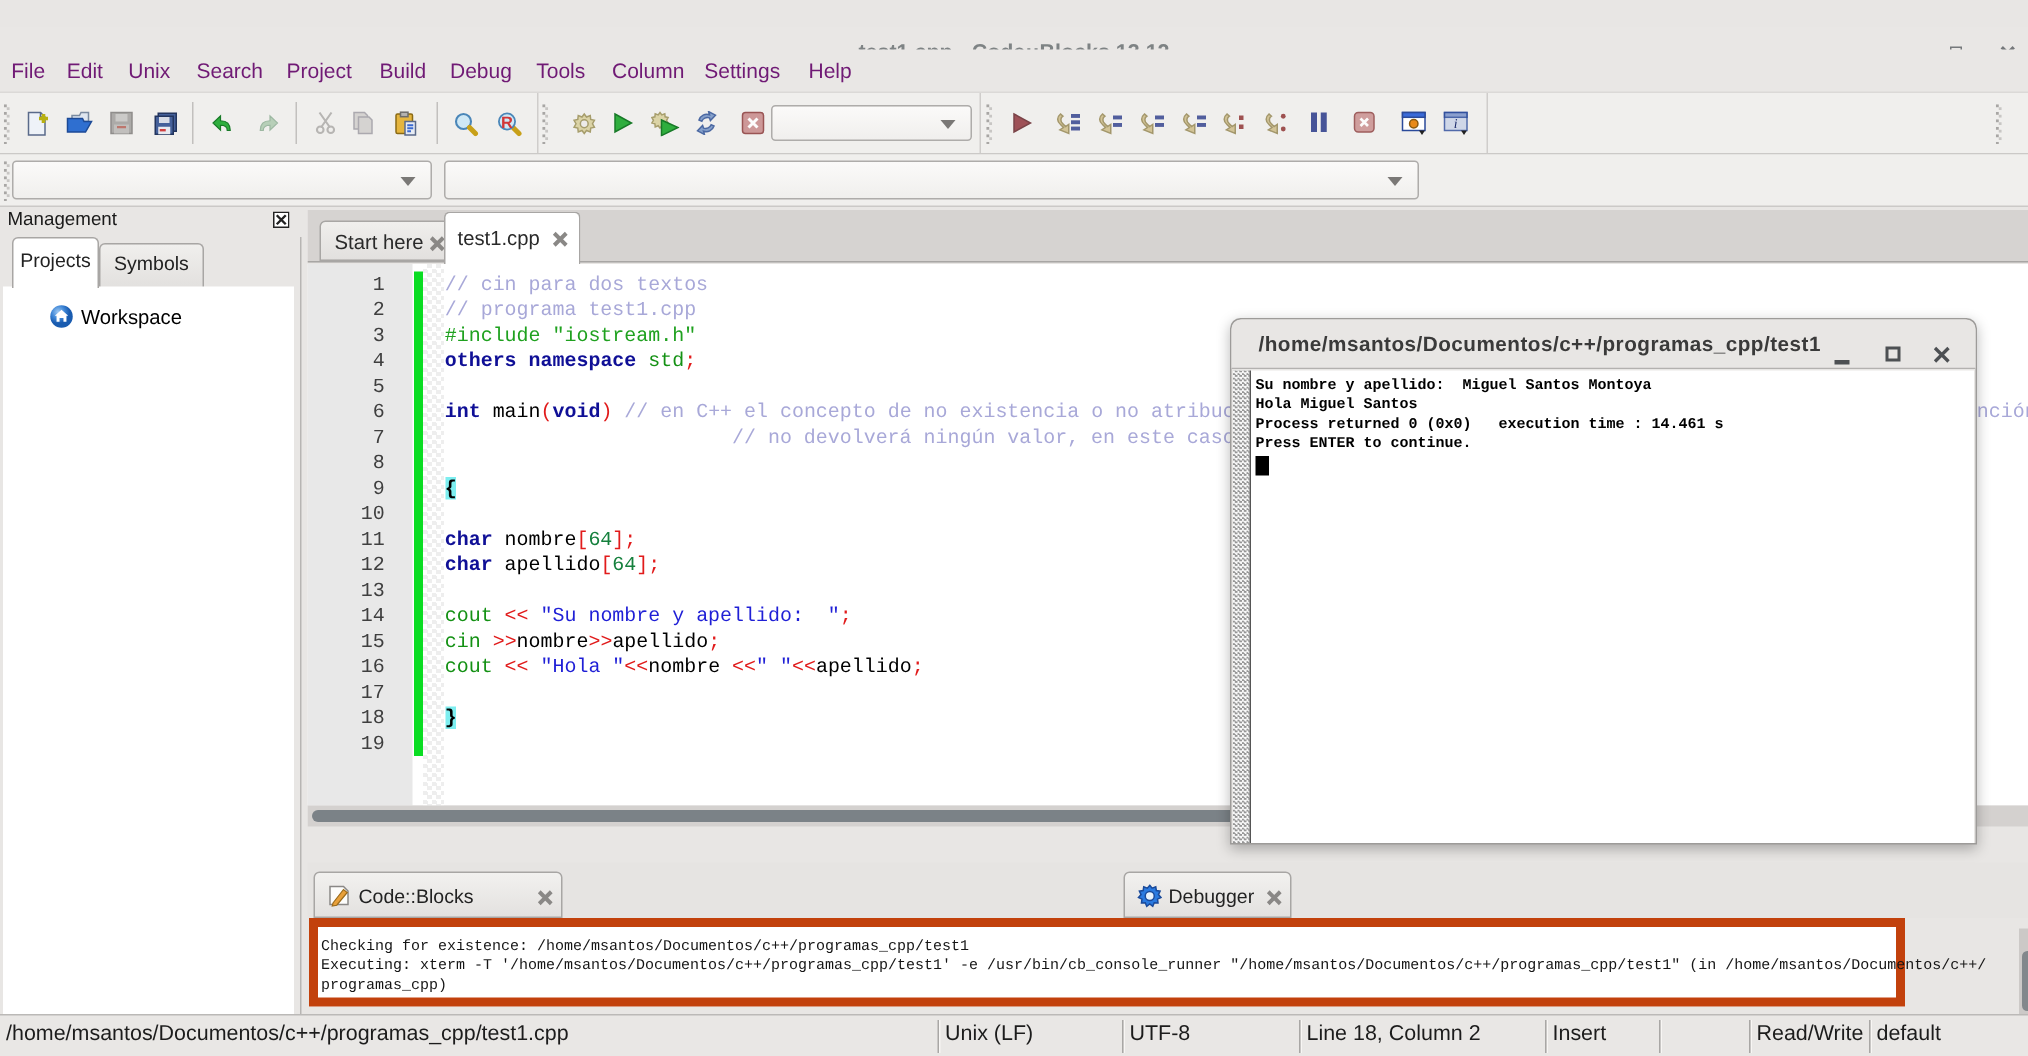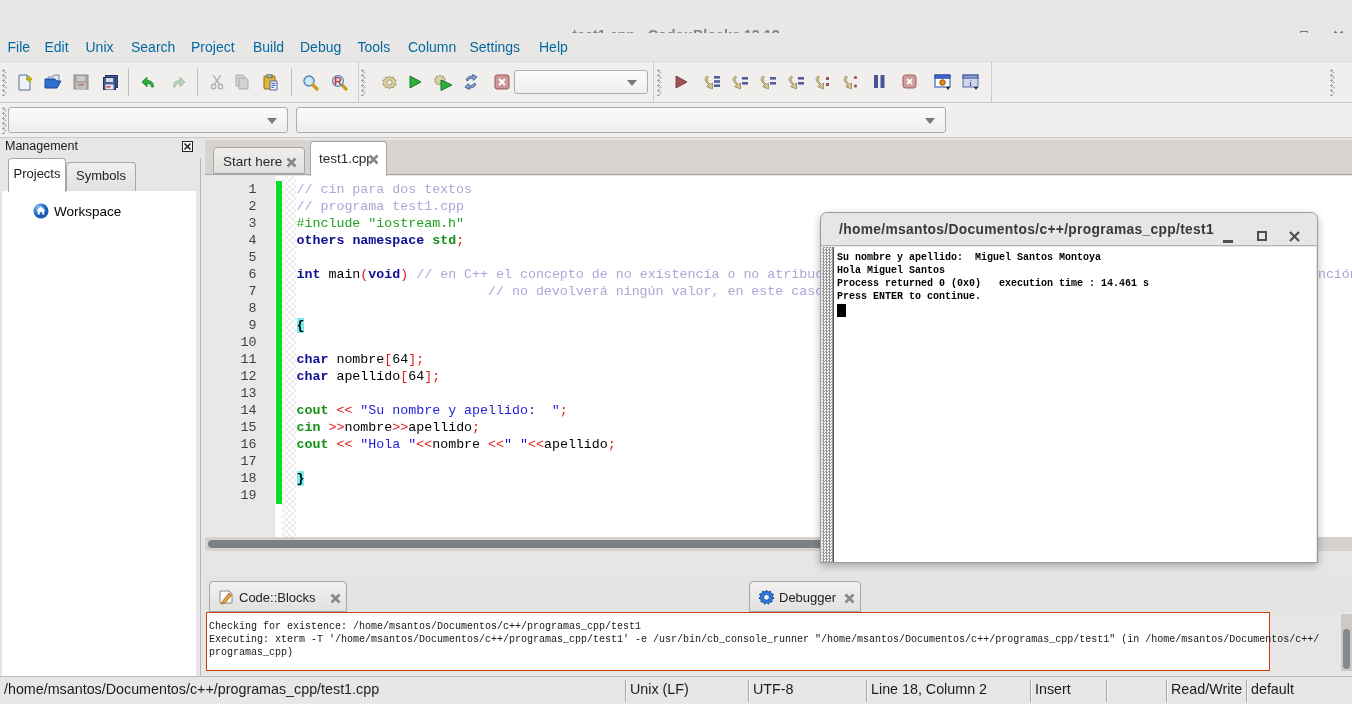--- a/index.html
+++ b/index.html
@@ -1,51 +1,51 @@
 <!DOCTYPE html>
 <html><head><meta charset="utf-8"><style>
 *{margin:0;padding:0;box-sizing:border-box}
 html,body{width:1352px;height:704px;overflow:hidden}
 body{font-family:"Liberation Sans",sans-serif;background:#e8e6e4;position:relative}
 #titlebar{position:absolute;left:0;top:18px;width:1352px;height:33px;background:#e9e7e5;border-bottom:1px solid #dedcda}
 #titlebar .t{position:absolute;left:0;right:0;top:9px;text-align:center;font-size:14.3px;font-weight:bold;color:#7e8384}
-#menubar{position:absolute;left:0;top:33px;width:1352px;height:29px;background:#e9e7e5;border-bottom:1px solid #dbd9d7;font-size:14px;color:#0369a1}
+#menubar{position:absolute;left:0;top:33px;width:1352px;height:29px;background:#e9e7e5;border-bottom:1px solid #dbd9d7;font-size:14px;color:#701a75}
 #tb1{position:absolute;left:0;top:62px;width:1352px;height:41px;background:#f0efed;border-bottom:1px solid #cbc9c7}
 #tb2{position:absolute;left:0;top:103px;width:1352px;height:35px;background:#f0efed;border-bottom:1px solid #cbc9c7}
 .vsep{position:absolute;top:6px;width:1px;height:28px;background:#c2c0be}
 .vline{position:absolute;top:0;width:1px;height:40px;background:#cfcdcb}
 .grip{position:absolute;top:7px;width:5px;height:27px;background-image:radial-gradient(circle at 1.5px 1.5px,#a8a6a4 1px,transparent 1.1px),radial-gradient(circle at 3.5px 3.5px,#c8c6c4 1px,transparent 1.1px);background-size:5px 5px}
 .combo{position:absolute;background:linear-gradient(#fbfaf9,#f0efed);border:1px solid #aeacaa;border-radius:3px}
 .combo .ar{position:absolute;right:10px;top:50%;margin-top:-2px;width:0;height:0;border-left:5.5px solid transparent;border-right:5.5px solid transparent;border-top:6px solid #7a7876}
 #leftcap{position:absolute;left:2px;top:139px;width:194px;height:18px;font-size:12.5px;color:#1a1a1a;padding-left:3px}
 #lefttabs .tab{position:absolute;border:1px solid #a8a6a4;border-bottom:none;border-radius:4px 4px 0 0;font-size:13px;color:#222;text-align:center}
 #leftwhite{position:absolute;left:2px;top:191px;width:194px;height:485px;background:#fff}
 #editor{position:absolute;left:205px;top:139px;width:1147px;height:417px;overflow:hidden}
 #etabstrip{position:absolute;left:0;top:1px;width:1147px;height:35px;background:#d6d3d1;border-bottom:1px solid #a8a6a4}
 .etab{position:absolute;border:1px solid #a8a6a4;border-radius:4px 4px 0 0;font-size:13.5px;color:#2a2a2a}
 #econtent{position:absolute;left:0;top:37px;width:1147px;height:361px;background:#fff}
 #gutter{position:absolute;left:0;top:0;width:70px;height:361px;background:#e8e8e8}
 #nums{position:absolute;left:0;top:4.5px;width:51.5px;text-align:right;font:13.3px/17px "Liberation Mono",monospace;color:#3f3f3f;white-space:pre}
 #greenbar{position:absolute;left:70.5px;top:4.5px;width:6px;height:323px;background:#0add22}
 #foldm{position:absolute;left:77px;top:0;width:14px;height:361px;background:repeating-conic-gradient(#eeeeee 0% 25%,#ffffff 0% 50%);background-size:6px 6px}
 #code{position:absolute;left:91.5px;top:4.5px;font:13.3px/17px "Liberation Mono",monospace;color:#000;white-space:pre}
-#code .c{color:#a8a8d8} #code .k{color:#0f0f96;font-weight:bold} #code .g2{color:#149114;font-weight:bold}
-#code .pp{color:#1fa11f} #code .r{color:#e11b1b} #code .s{color:#1f1fd6} #code .m{color:#000000}
+#code .c{color:#a8a8d8} #code .k{color:#0f0f96;font-weight:bold} #code .g2{color:#149114;font-weight:normal}
+#code .pp{color:#1fa11f} #code .r{color:#e11b1b} #code .s{color:#1f1fd6} #code .m{color:#15803d}
 #code .br{color:#000;font-weight:bold;background:#7deef0}
 #hscroll{position:absolute;left:0;top:398px;width:1147px;height:14px;background:#d4d1cf}
 #hthumb{position:absolute;left:3px;top:3px;width:840px;height:8px;border-radius:4px;background:#7b8287}
 #logs{position:absolute;left:205px;top:556px;width:1147px;height:120px}
 #logcap{position:absolute;left:0;top:0;width:1147px;height:19px;background:linear-gradient(#f2f1ef,#e2e0de);font-size:12px;color:#1a1a1a}
 #logtabs{position:absolute;left:0;top:19px;width:1147px;height:37px;background:#e6e4e2}
 .ltab{position:absolute;top:6px;height:31px;background:linear-gradient(#f2f1ef,#e3e1df);border:1px solid #a8a6a4;border-radius:4px 4px 0 0;font-size:13.5px;color:#222}
 .ltab.act{top:2px;height:36px;background:#fff;border-bottom:none;z-index:2}
 .lti{position:absolute;left:8px;top:7px} .ltab.act .lti{top:9px}
 .ltt{position:absolute;left:29px;top:8px;white-space:nowrap;font-size:13px} .ltab.act .ltt{top:9px}
 .ltx{position:absolute;right:5px;top:10px} .ltab.act .ltx{top:12px}
-#logbox{position:absolute;left:1px;top:56px;width:1064px;height:59px;background:#fff;border:1px solid #c2410c}
+#logbox{position:absolute;left:1px;top:56px;width:1064px;height:59px;background:#fff;border:6px solid #c2410c}
 #logtext{position:absolute;left:2px;top:7px;font:10px/13px "Liberation Mono",monospace;color:#151515;white-space:pre}
 #logvsb{position:absolute;left:1134px;top:1px;width:11px;height:57px;background:#ccc9c7}
 #logvth{position:absolute;left:2px;top:15px;width:7px;height:40px;border-radius:3.5px;background:#82888c}
 #statusbar{position:absolute;left:0;top:676px;width:1352px;height:28px;background:#e9e7e5;border-top:1px solid #bbb9b7}
 .sf{position:absolute;top:3px;height:22px;padding:1px 0 0 4px;font-size:14.3px;color:#1c1c1c;border-left:1px solid #a9a7a5;box-shadow:inset 1px 0 0 #f8f6f4;white-space:nowrap;overflow:hidden}
 .sf:first-child{border-left:none;box-shadow:none}
 #console{position:absolute;left:820px;top:212px;width:498px;height:351px;background:#e8e6e4;border:1px solid #9d9b99;border-radius:7px 7px 0 0;box-shadow:0 3px 9px rgba(0,0,0,.28)}
 #ctitle{position:absolute;left:0;top:0;width:100%;height:33px;border-bottom:1px solid #b3b1af;border-radius:7px 7px 0 0;background:#e8e6e4}
 #ctitle .tt{position:absolute;left:18px;top:9px;font-size:13.8px;font-weight:bold;color:#3a3a3a;letter-spacing:0.32px}
 #cbody{position:absolute;left:1px;top:34px;width:494px;height:315px;background:#fff}
@@ -268,21 +268,21 @@
         <circle cx="8" cy="8" r="7.5" fill="url(#hg)"></circle>
         <path d="M8 3.5 L12.5 7.5 L11.3 7.5 L11.3 11.5 L9.3 11.5 L9.3 9 L6.7 9 L6.7 11.5 L4.7 11.5 L4.7 7.5 L3.5 7.5 Z" fill="#fff"></path>
       </svg></div>
  <div style="position:absolute;left:52px;top:13px;font-size:13.5px;color:#000">Workspace</div>
 </div>
 <div id="editor">
  <div id="etabstrip">
   <div class="etab" style="left:8px;top:7px;width:92px;height:27px;background:linear-gradient(#f0efed,#e2e0de);padding:6px 0 0 9px">Start here<span style="position:absolute;right:7px;top:8px"><svg width="11" height="11" viewBox="0 0 11 11" style="">
             <path d="M1.5 1.5 L9.5 9.5 M9.5 1.5 L1.5 9.5" stroke="#8a8886" stroke-width="2.6"></path>
           </svg></span></div>
-  <div class="etab" style="left:105px;top:1px;width:77px;height:35px;background:#fff;border-bottom:none;padding:9px 0 0 8px;z-index:2">test1.cpp<span style="position:absolute;right:7px;top:11px"><svg width="11" height="11" viewBox="0 0 11 11" style="">
+  <div class="etab" style="left:91px;top:1px;width:91px;height:35px;background:#fff;border-bottom:none;padding:9px 0 0 8px;z-index:2">test1.cpp<span style="position:absolute;right:7px;top:11px"><svg width="11" height="11" viewBox="0 0 11 11" style="">
             <path d="M1.5 1.5 L9.5 9.5 M9.5 1.5 L1.5 9.5" stroke="#8a8886" stroke-width="2.6"></path>
           </svg></span></div>
  </div>
  <div id="econtent">
   <div id="gutter"></div>
   <div id="nums">1
 2
 3
 4
 5
@@ -321,21 +321,21 @@
 
 <span class="br">}</span>
 </div>
  </div>
  <div id="hscroll">
       <div id="hthumb"></div>
     </div>
 </div>
 <div id="logs">
  <div id="logtabs">
-      <div class="ltab" style="left:4px;width:138px">
+      <div class="ltab" style="left:4px;width:166px">
         <span class="lti"><svg width="16" height="16" viewBox="0 0 16 16" style="">
             <path d="M2 2h9l3 3v9H2z" fill="#fdfdfb" stroke="#8a8886"></path>
             <path d="M4 13 L11 4 L13.5 6 L6.5 14.5 L3.5 15 Z" fill="#e8a03a" stroke="#9a6a1a" stroke-width=".8"></path>
           </svg></span>
         <span class="ltt">Code::Blocks</span>
         <span class="ltx"><svg width="11" height="11" viewBox="0 0 11 11" style="">
             <path d="M1.5 1.5 L9.5 9.5 M9.5 1.5 L1.5 9.5" stroke="#8a8886" stroke-width="2.6"></path>
           </svg></span>
       </div>
       <div class="ltab" style="left:544px;width:112px">

